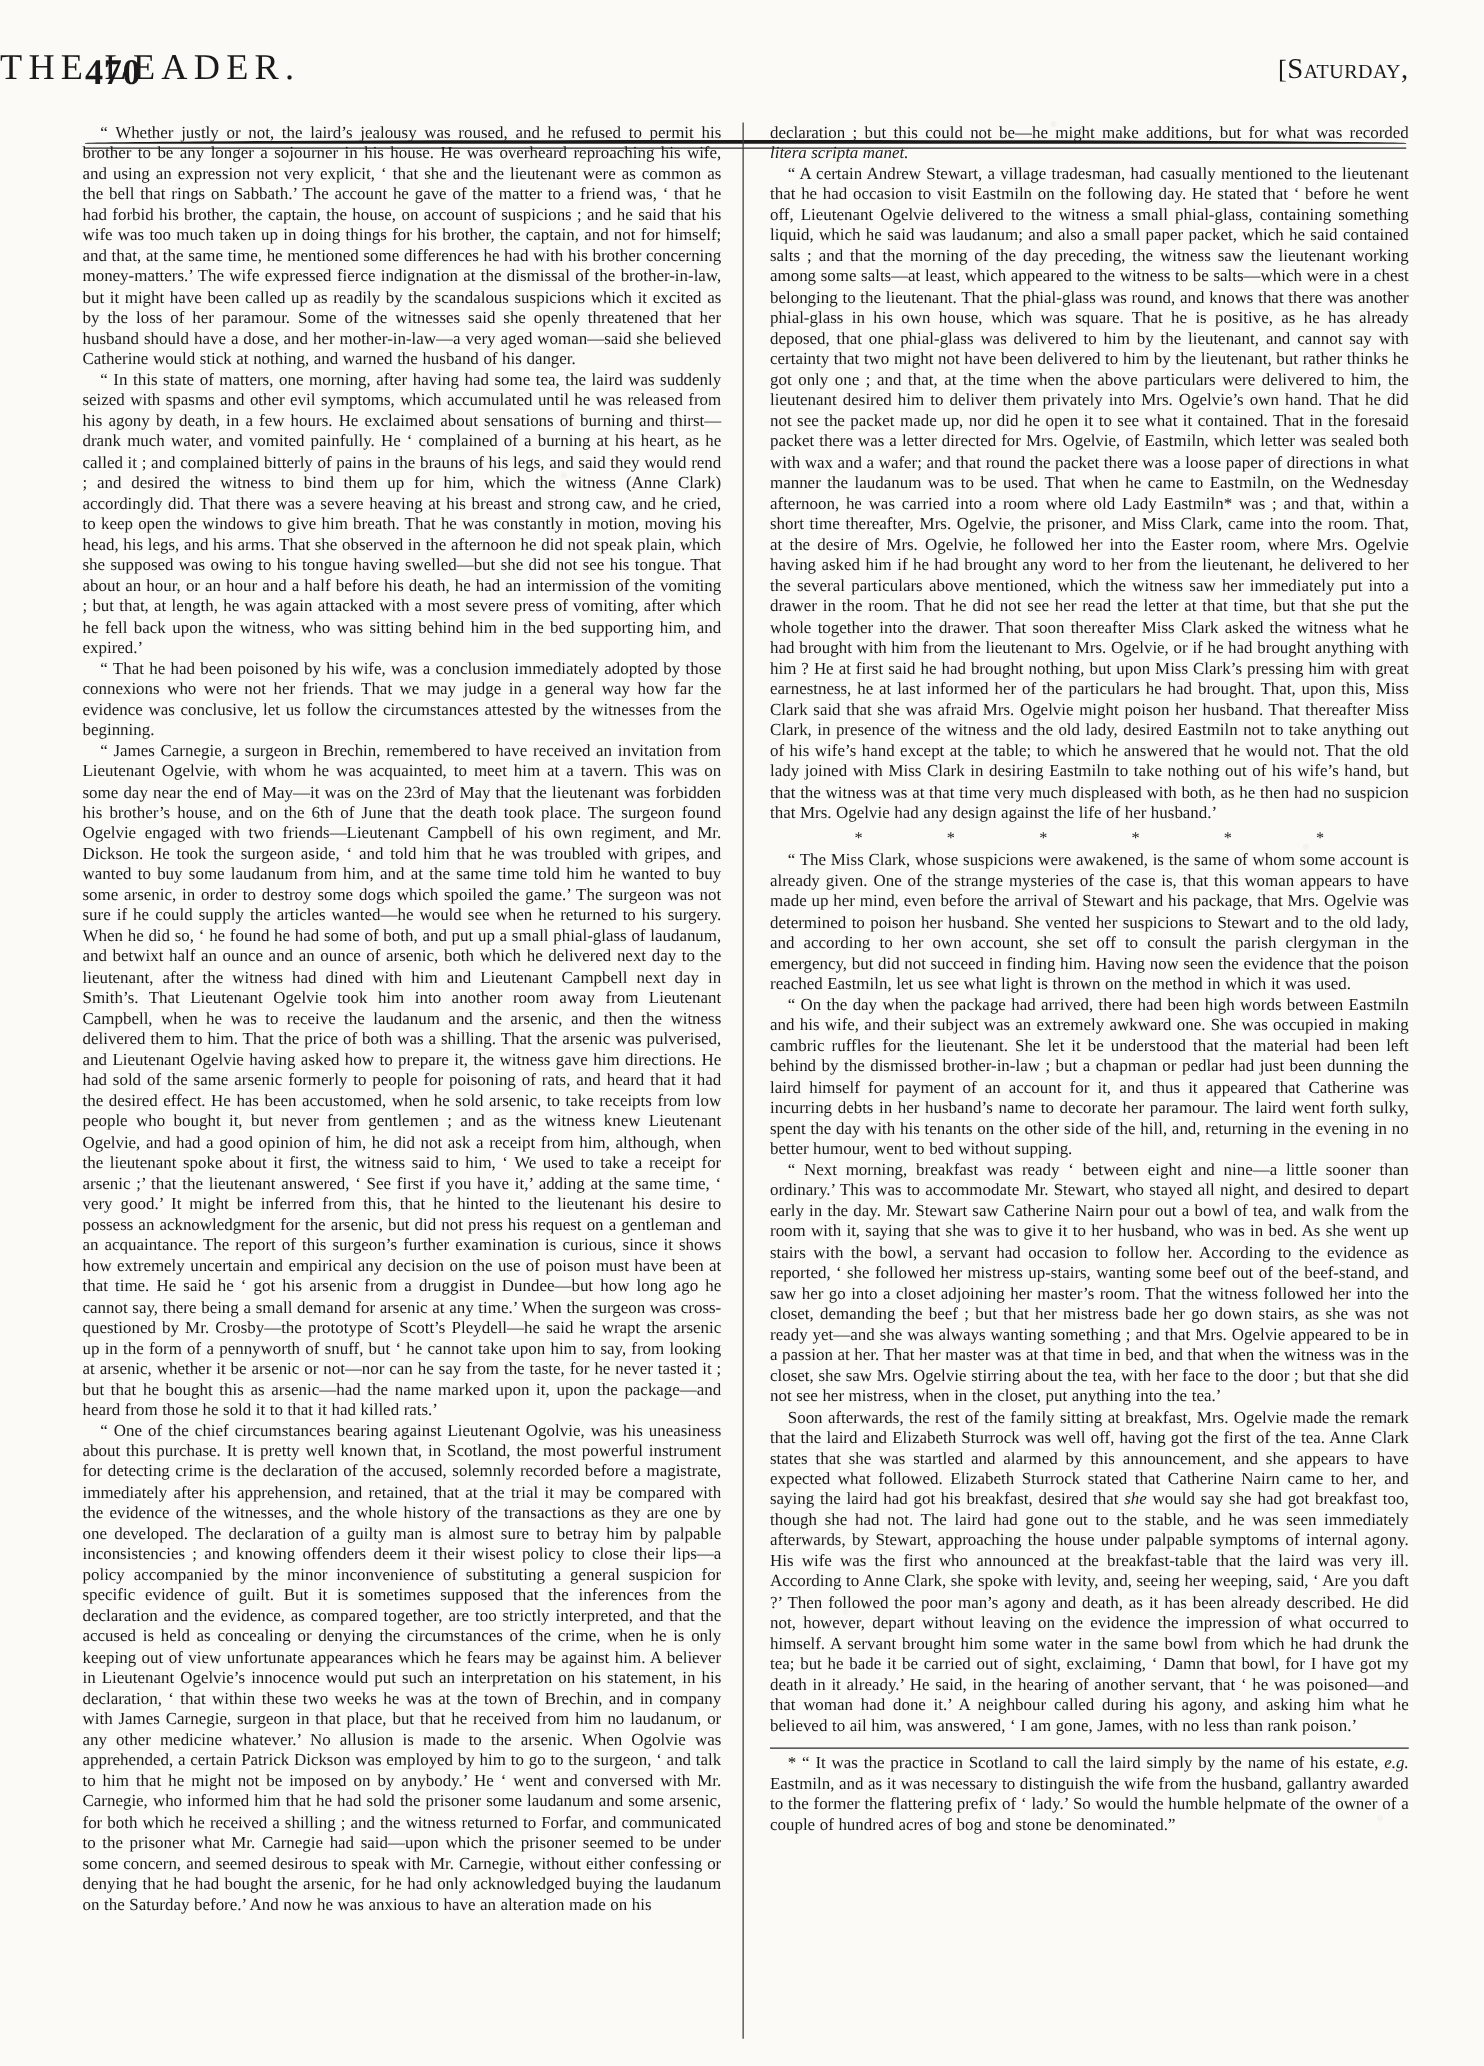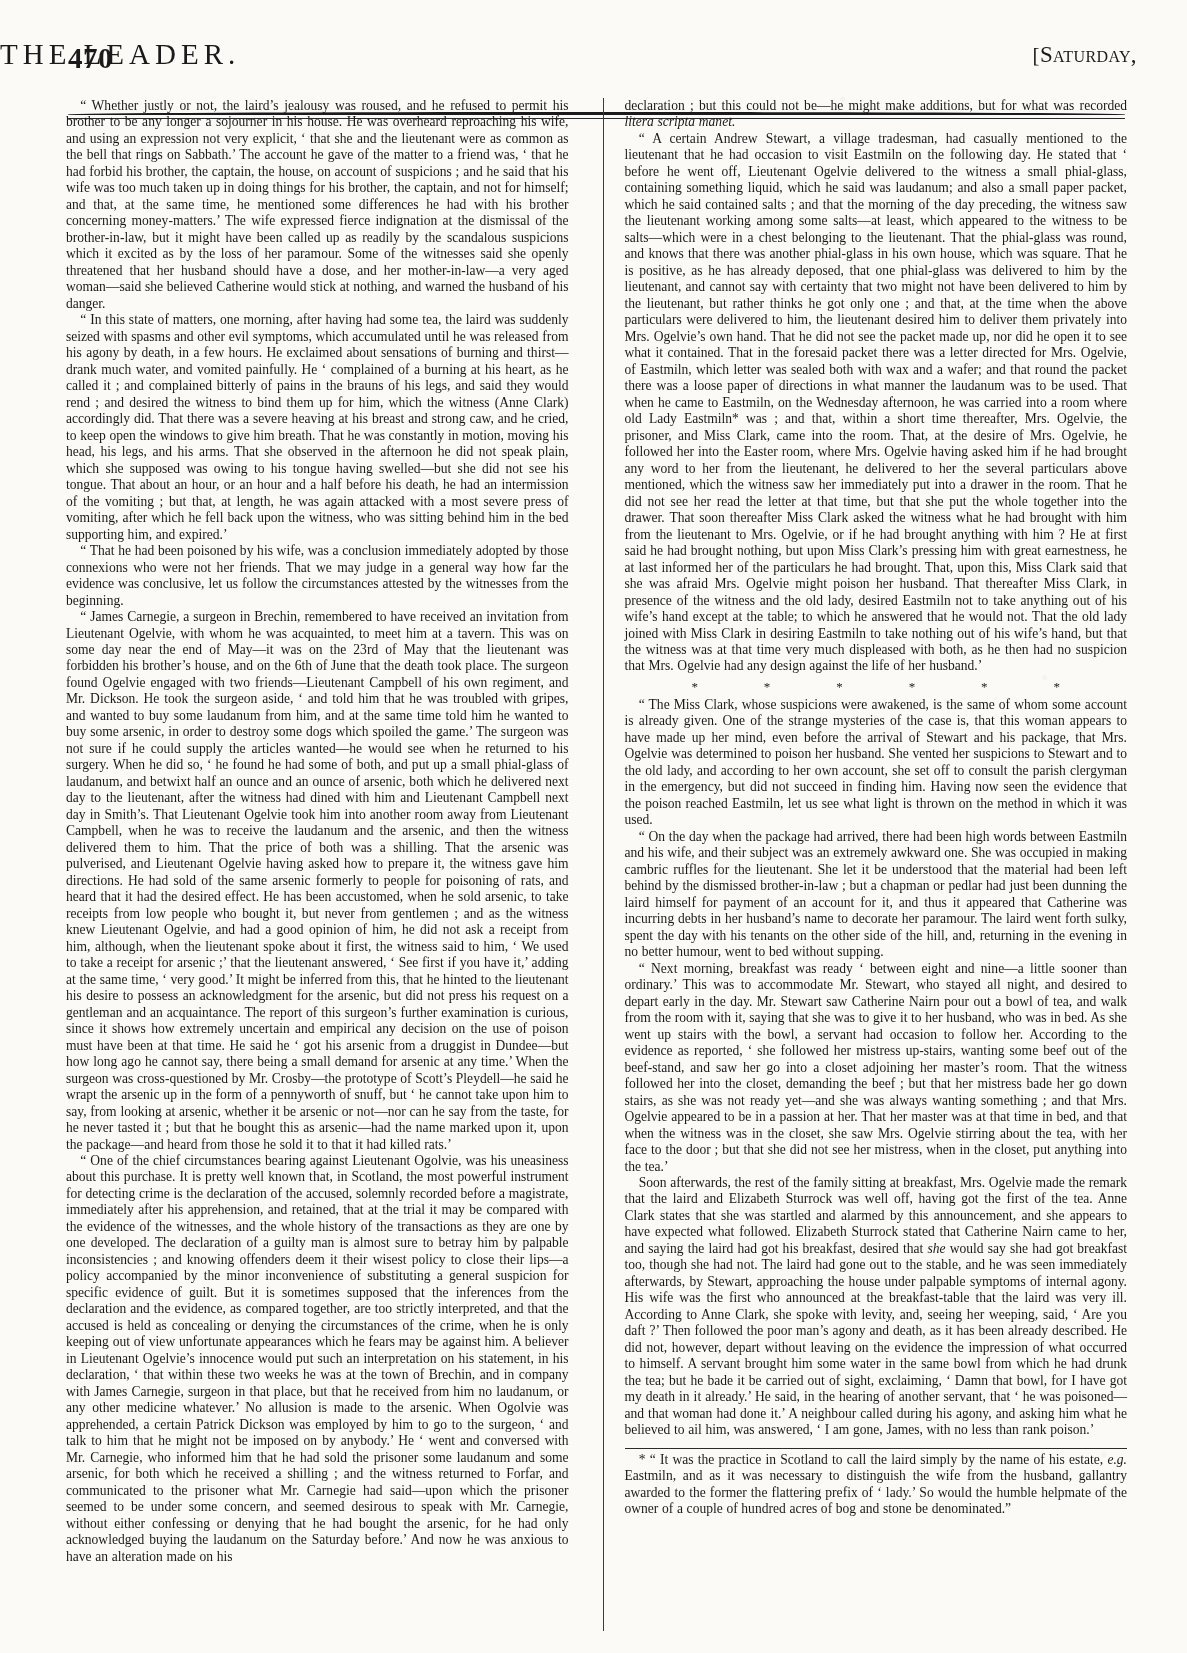--- a/index.html
+++ b/index.html
@@ -50,21 +50,21 @@
     position: absolute;
     left: 0; right: 0;
     top: 4px;
     text-align: left;
     font-size: 29px;
     letter-spacing: 5px;
     font-weight: normal;
   }
   .masthead-day {
     position: absolute;
-    right: 50px;
+    right: 60px;
     top: 8px;
     font-size: 21px;
     letter-spacing: .4px;
   }
   .masthead-day .smallcaps {
     font-variant: small-caps;
     font-size: 23px;
   }
   .rule-thick {
     position: absolute;
@@ -85,21 +85,21 @@
   }
 
   
   .columns {
     position: absolute;
     left: 66px;
     right: 60px;
     top: 98px;
     bottom: 22px;
     display: flex;
-    gap: 17px;
+    gap: 0;
   }
   .col {
     flex: 1 1 0;
     min-width: 0;
     position: relative;
   }
   .col-left  { padding-right: 17px; }
   .col-right { padding-left: 21px; border-left: 1px solid #3b3b3b; }
 
   .col p {

